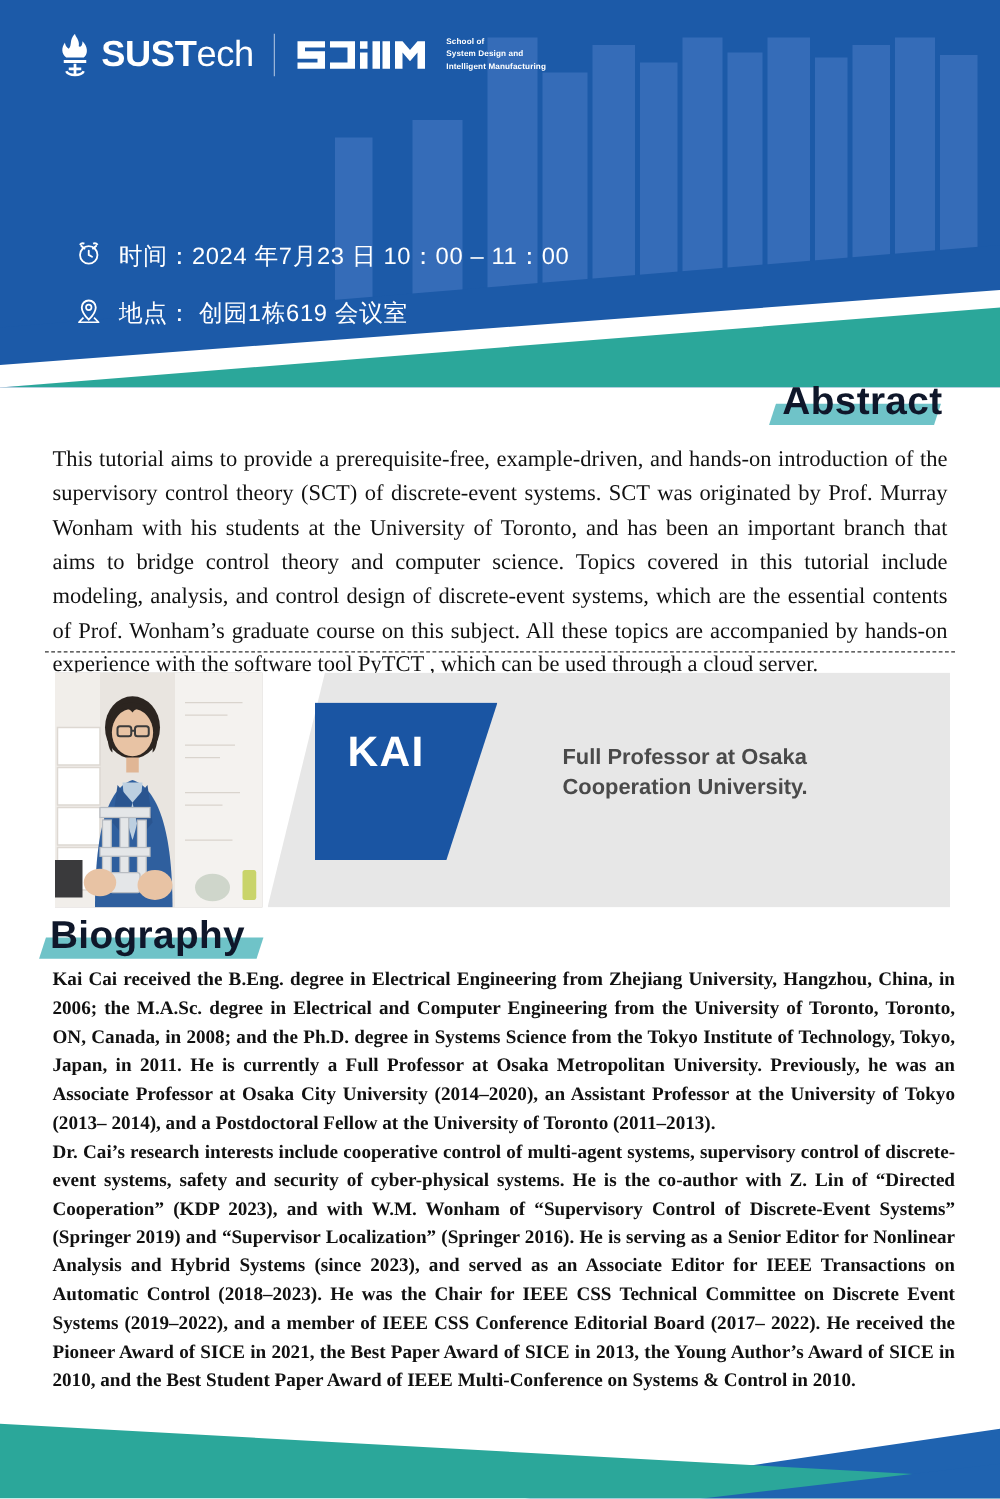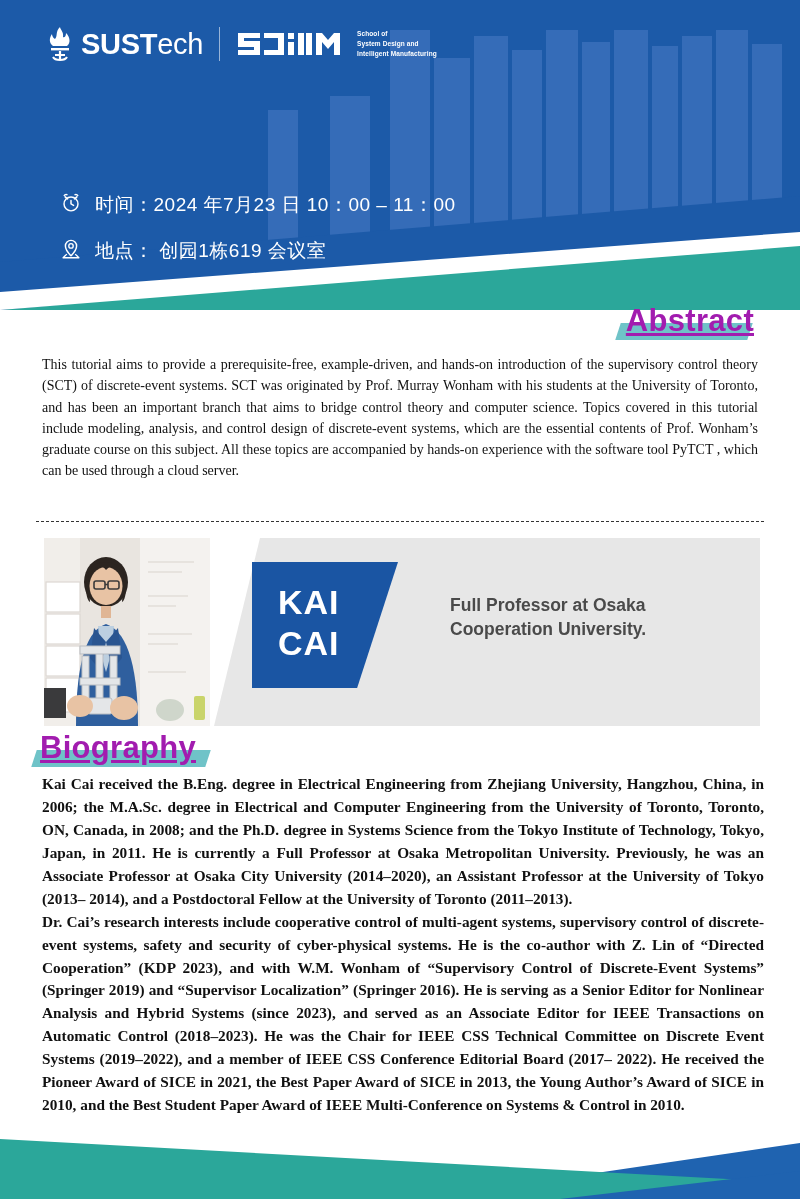--- a/index.html
+++ b/index.html
@@ -114,35 +114,34 @@
     position: absolute;
     bottom: 2px;
     height: 17px;
     background: #6fc3c8;
     transform: skewX(-18deg);
   }
   .sec-abstract .sec-hl { left: -8px; right: 4px; }
   .sec-bio .sec-hl { left: -6px; right: -12px; }
   .sec-label {
     position: relative;
-    color: #a21caf;
+    color: #0f172a;
     font-size: 31px;
     font-weight: bold;
     letter-spacing: .3px;
     line-height: 42px;
     white-space: nowrap;
-    text-decoration: underline;
   }
 
   .abstract-body {
     position: absolute;
     left: 42px; top: 354px;
     width: 716px;
     font-family: "Liberation Serif", serif;
-    font-size: 14px;
+    font-size: 18px;
     line-height: 1.52;
     color: #111111;
     text-align: justify;
   }
 
   .divider {
     position: absolute;
     left: 36px; top: 521px;
     width: 728px;
     border-top: 1.5px dashed #333333;
@@ -342,21 +341,20 @@
       </g>
       <ellipse cx="80" cy="170" rx="14" ry="12" fill="#e8c3a4"></ellipse>
       <ellipse cx="36" cy="168" rx="13" ry="11" fill="#e8c3a4"></ellipse>
       <ellipse cx="126" cy="172" rx="14" ry="11" fill="#cfd6cb"></ellipse>
       <rect x="150" y="158" width="11" height="24" rx="2" fill="#c9d46a"></rect>
     </svg>
   </div>
 
   <div class="name-badge">
     <div>KAI</div>
-    <div>CAI</div>
   </div>
 
   <div class="speaker-affil">Full Professor at Osaka Cooperation University.</div>
 
   <div class="section-head sec-bio">
     <div class="sec-hl"></div>
     <div class="sec-label">Biography</div>
   </div>
 
   <div class="bio-body">

